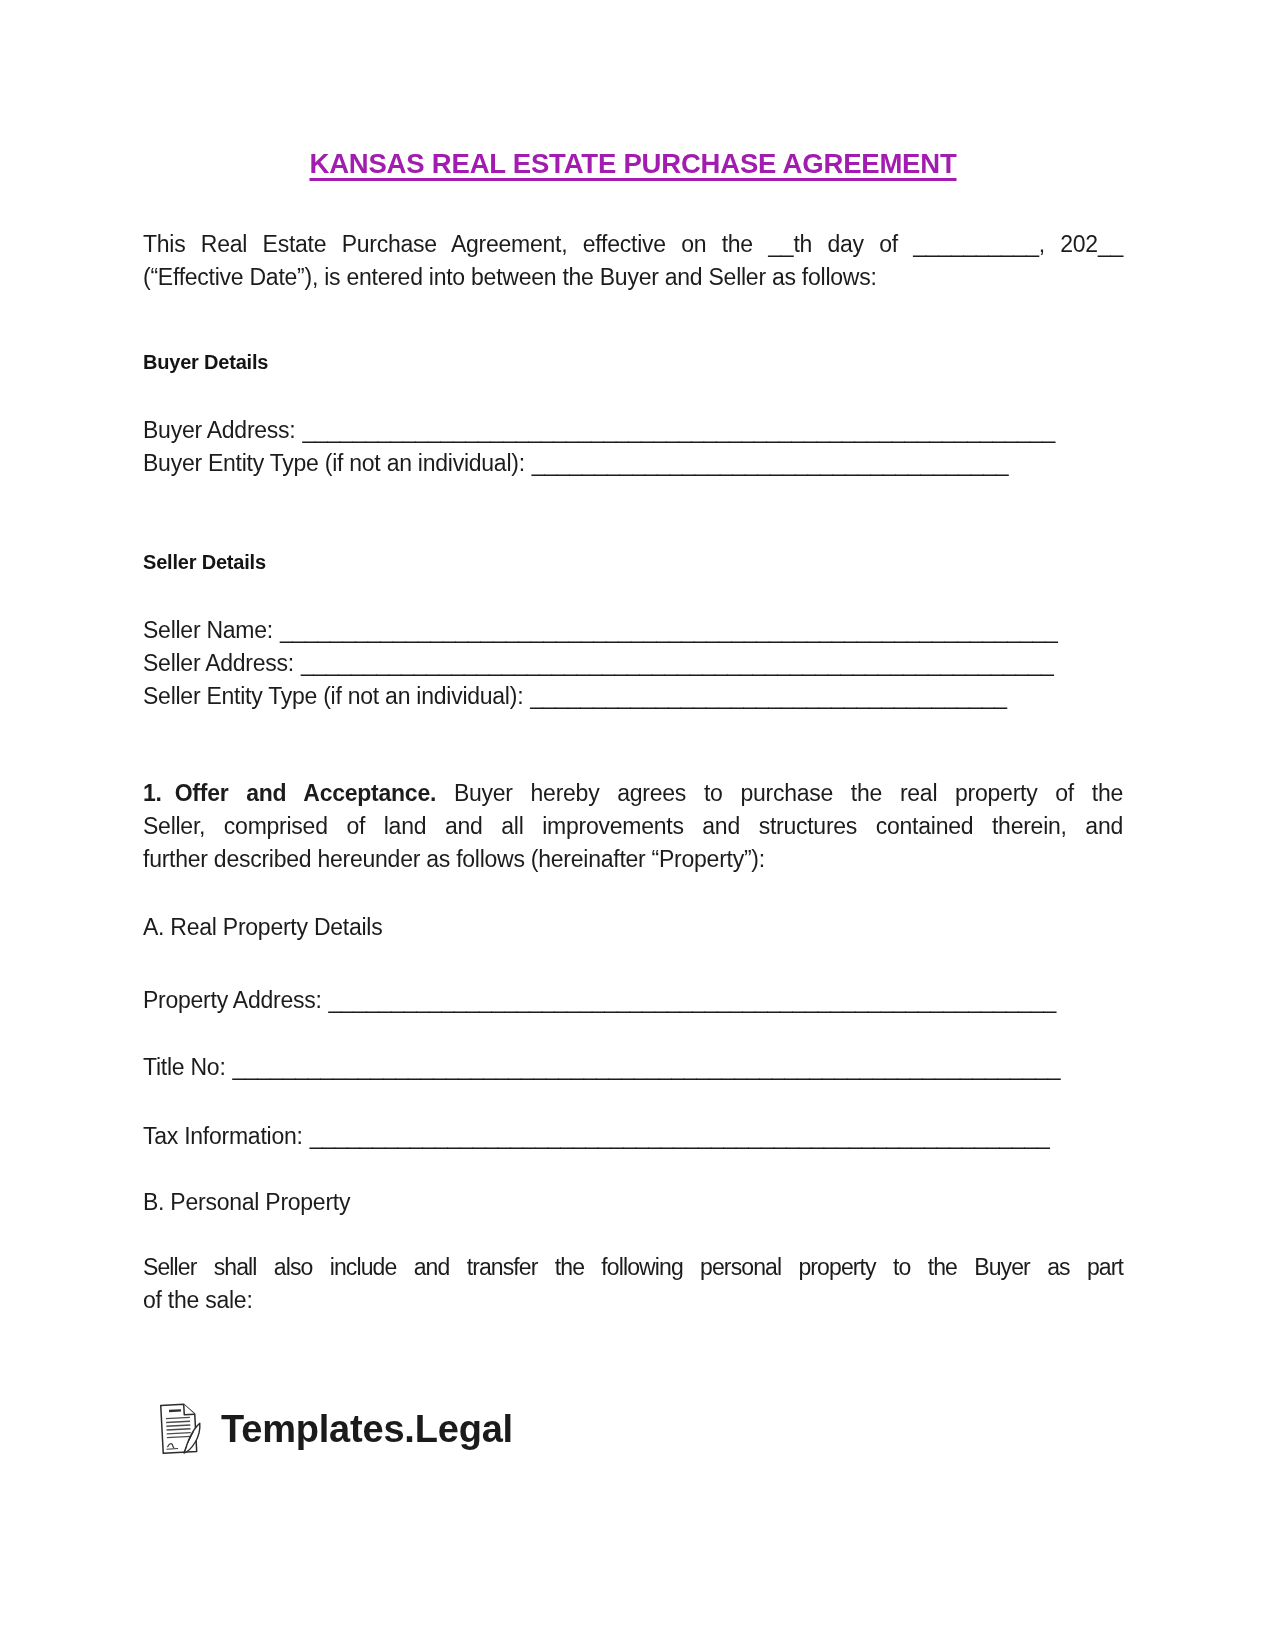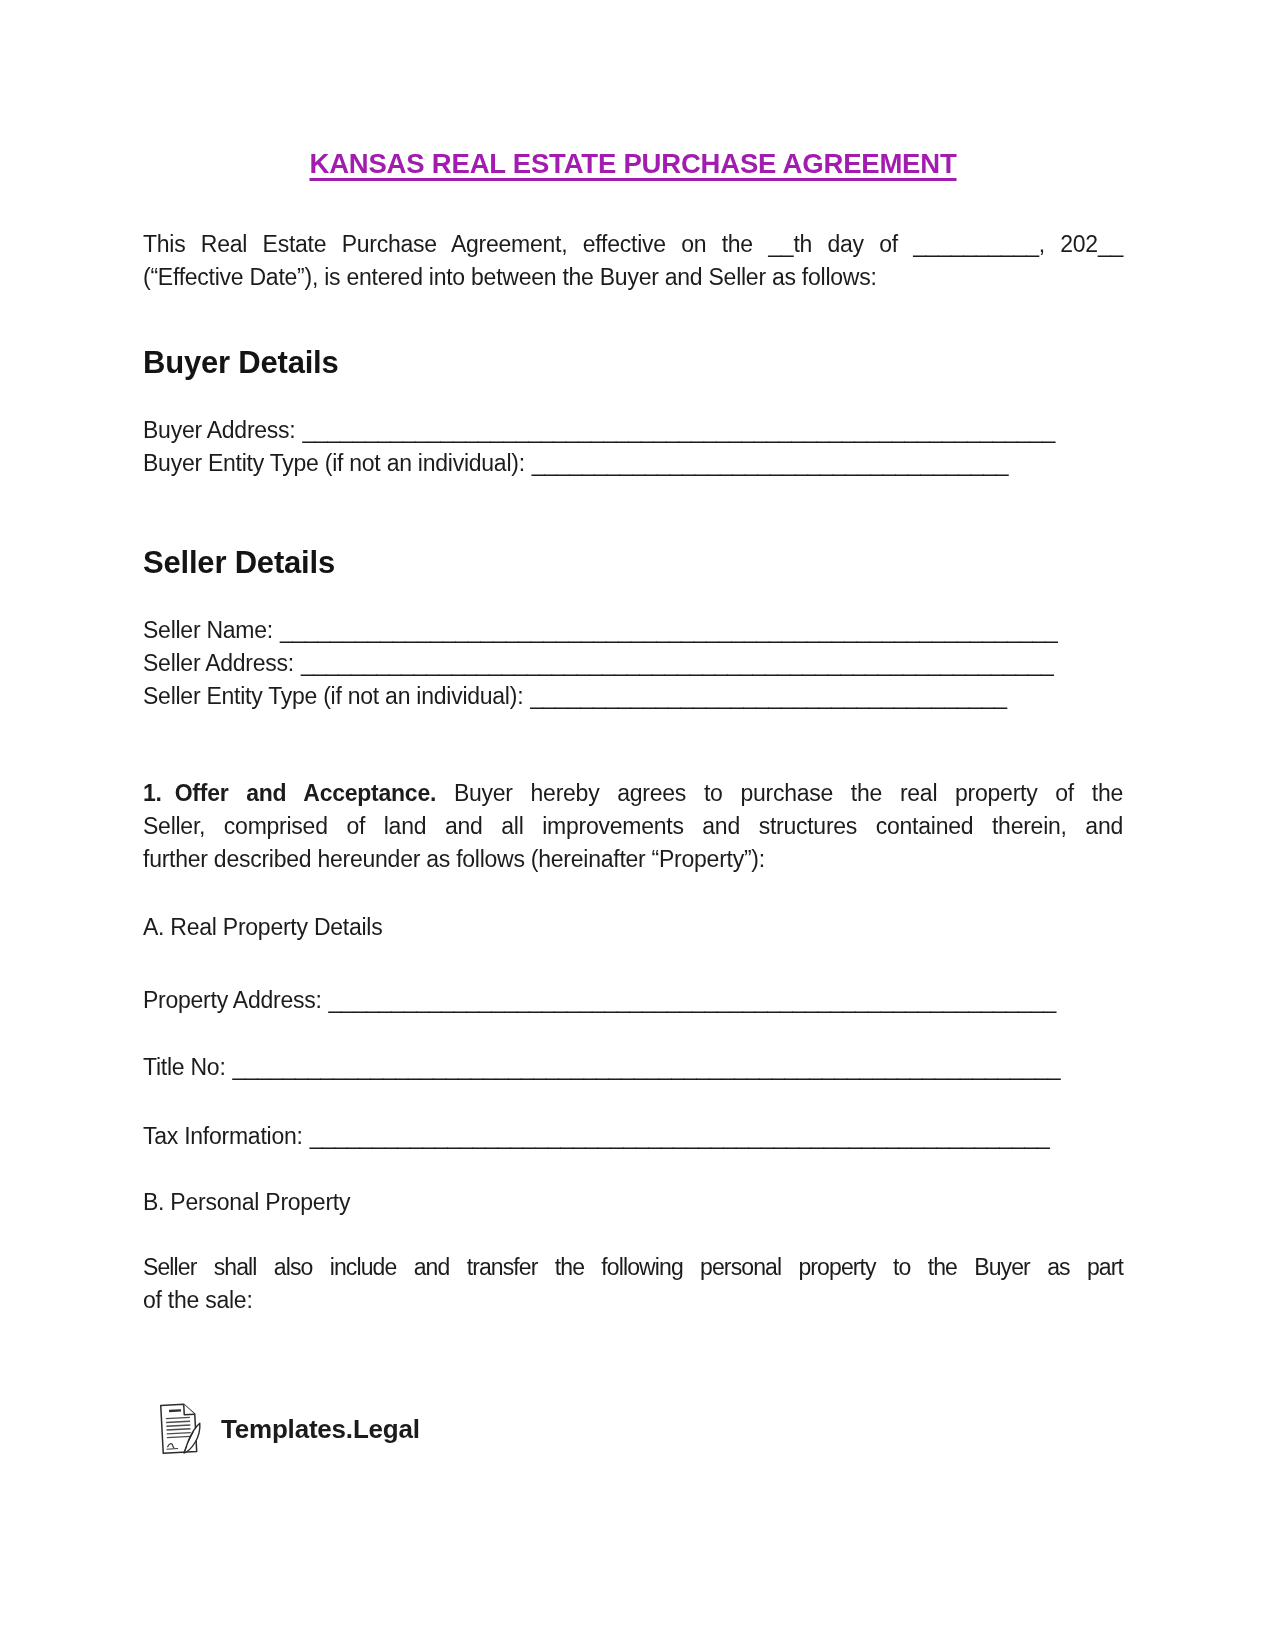--- a/index.html
+++ b/index.html
@@ -34,21 +34,21 @@
     font-size: 23px;
     line-height: 33px;
     margin: 0;
     letter-spacing: -0.25px;
   }
   .para { text-align: justify; }
   .jline { text-align: justify; text-align-last: justify; }
   .tight { letter-spacing: -0.9px; }
   .intro { margin-top: 46px; }
   .sec-heading {
-    font-size: 31px; font-weight: 700; line-height: 33px;
+    font-size: 20px; font-weight: 700; line-height: 33px;
     margin: 0; color: #141414; letter-spacing: -0.2px;
   }
   .h-buyer  { margin-top: 52px; }
   .h-seller { margin-top: 66px; }
   .field-group { margin-top: 35px; }
   .field-line { white-space: nowrap; overflow: hidden; }
   .blank { margin-left: 7px; }
   .blank-sm { margin-right: 9px; }
   .section1 { margin-top: 64px; }
   .num { font-weight: 700; margin-right: 13px; }
@@ -61,21 +61,21 @@
   .pp-intro { margin-top: 32px; }
   .options { margin-top: 34px; }
   .footer {
     margin-top: 82px;
     margin-left: 13px;
     display: flex;
     align-items: center;
     gap: 19px;
   }
   .brand {
-    font-size: 26px;
+    font-size: 38px;
     font-weight: 700;
     color: #1b1b1b;
     letter-spacing: -0.2px;
   }
   .logo-svg { display: block; }
 </style>
 </head>
 <body>
 
 <div class="page">

